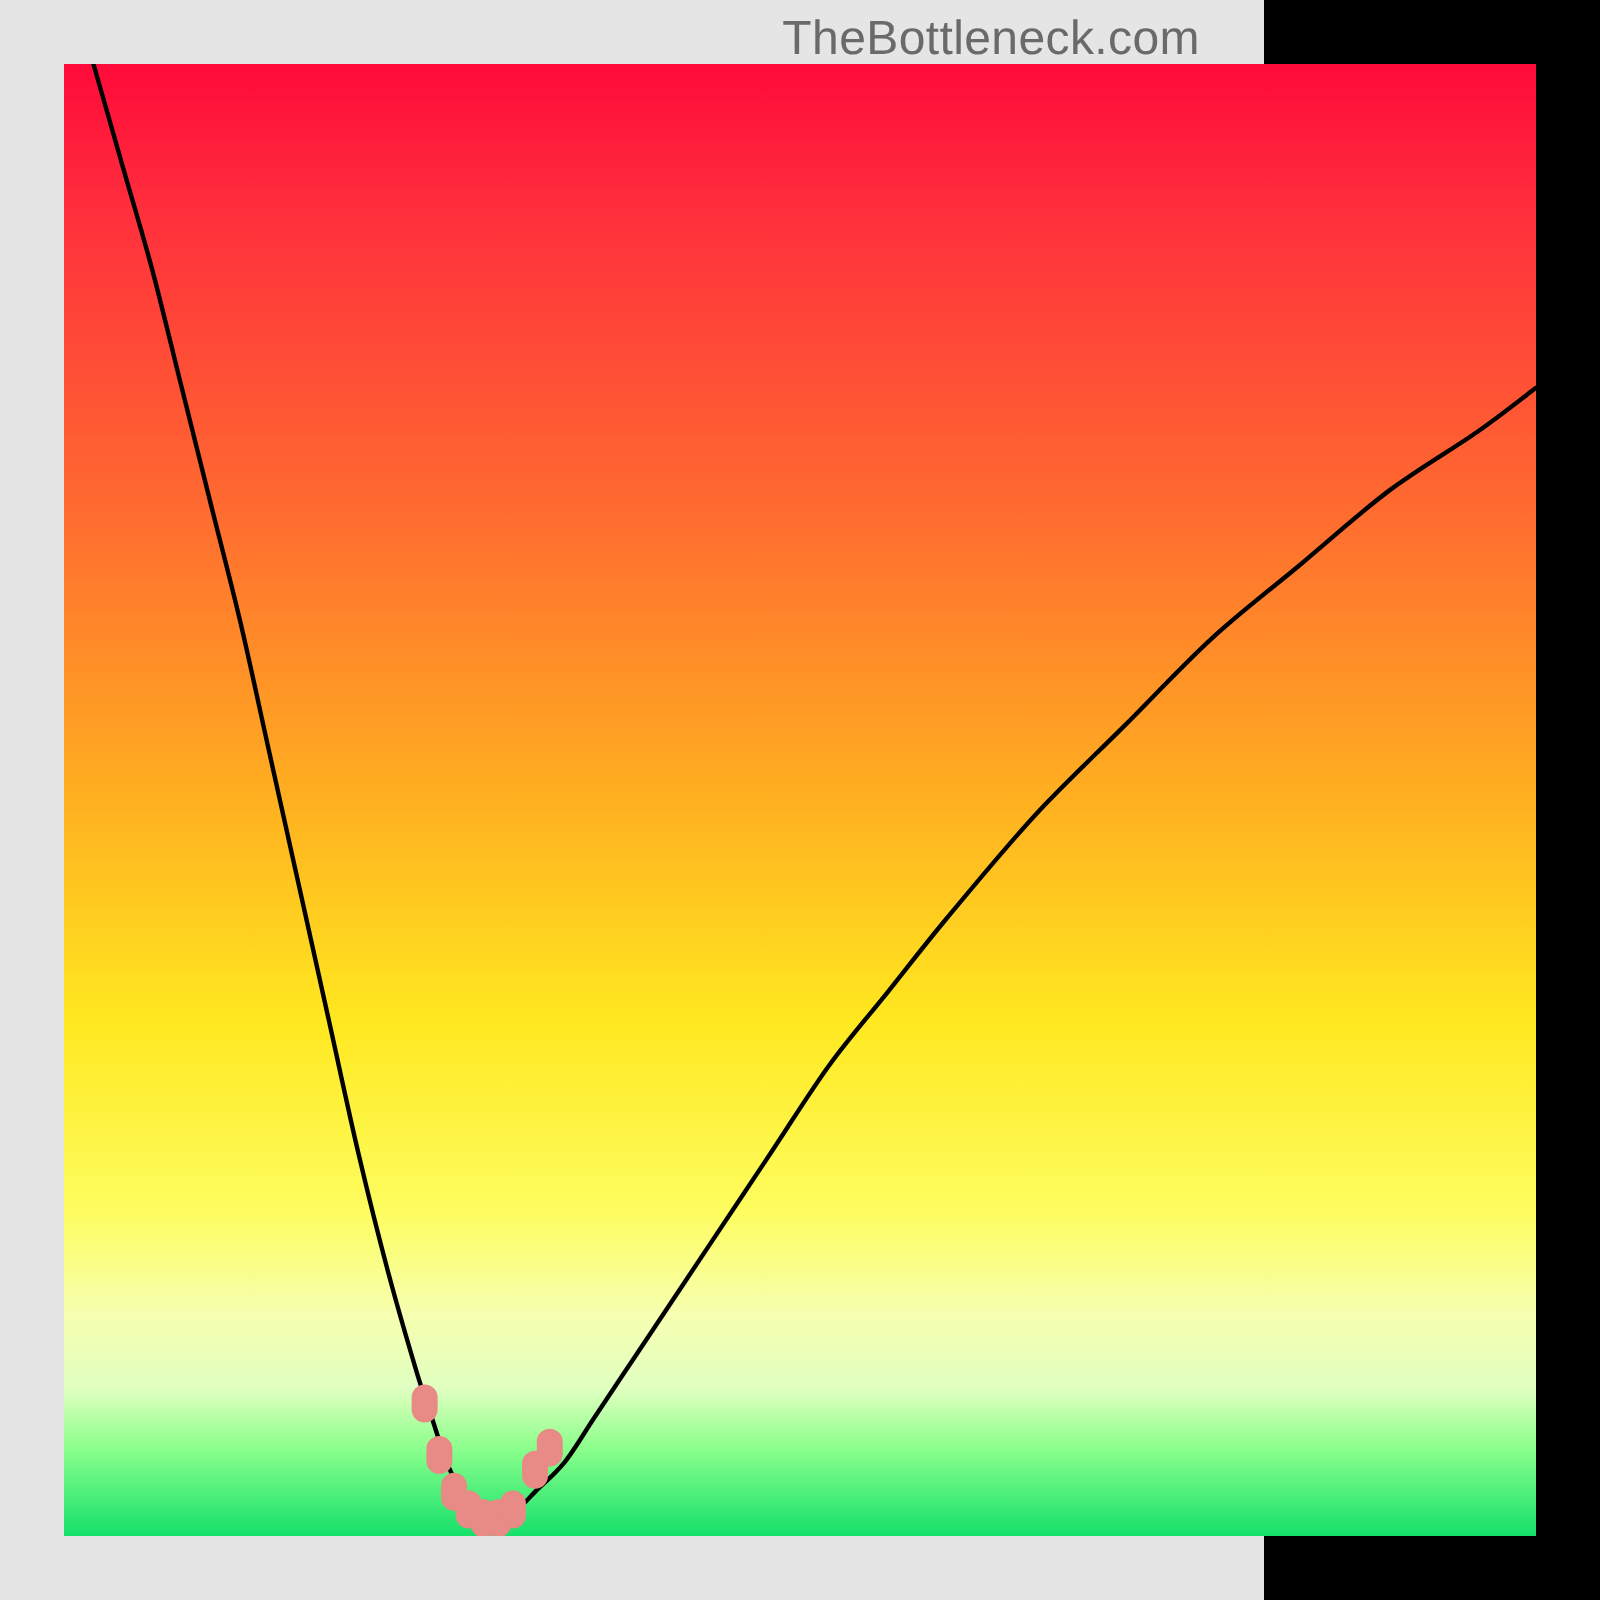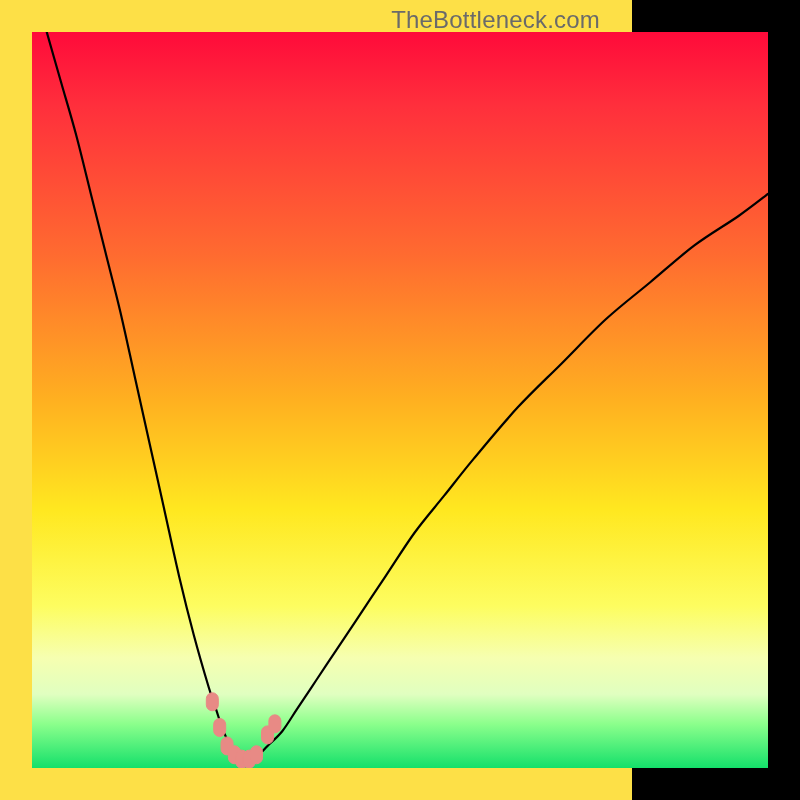--- a/index.html
+++ b/index.html
@@ -8,21 +8,21 @@
     width: 800px;
     height: 800px;
     overflow: hidden;
     background: #000;
     font-family: Arial, Helvetica, sans-serif;
   }
   .frame {
     position: relative;
     width: 632px;
     height: 800px;
-    background: #fde047;
+    background: #e5e5e5;
   }
   .plot-area {
     position: absolute;
     left: 32px;
     top: 32px;
     width: 736px;
     height: 736px;
     
     background: linear-gradient(
       to bottom,

